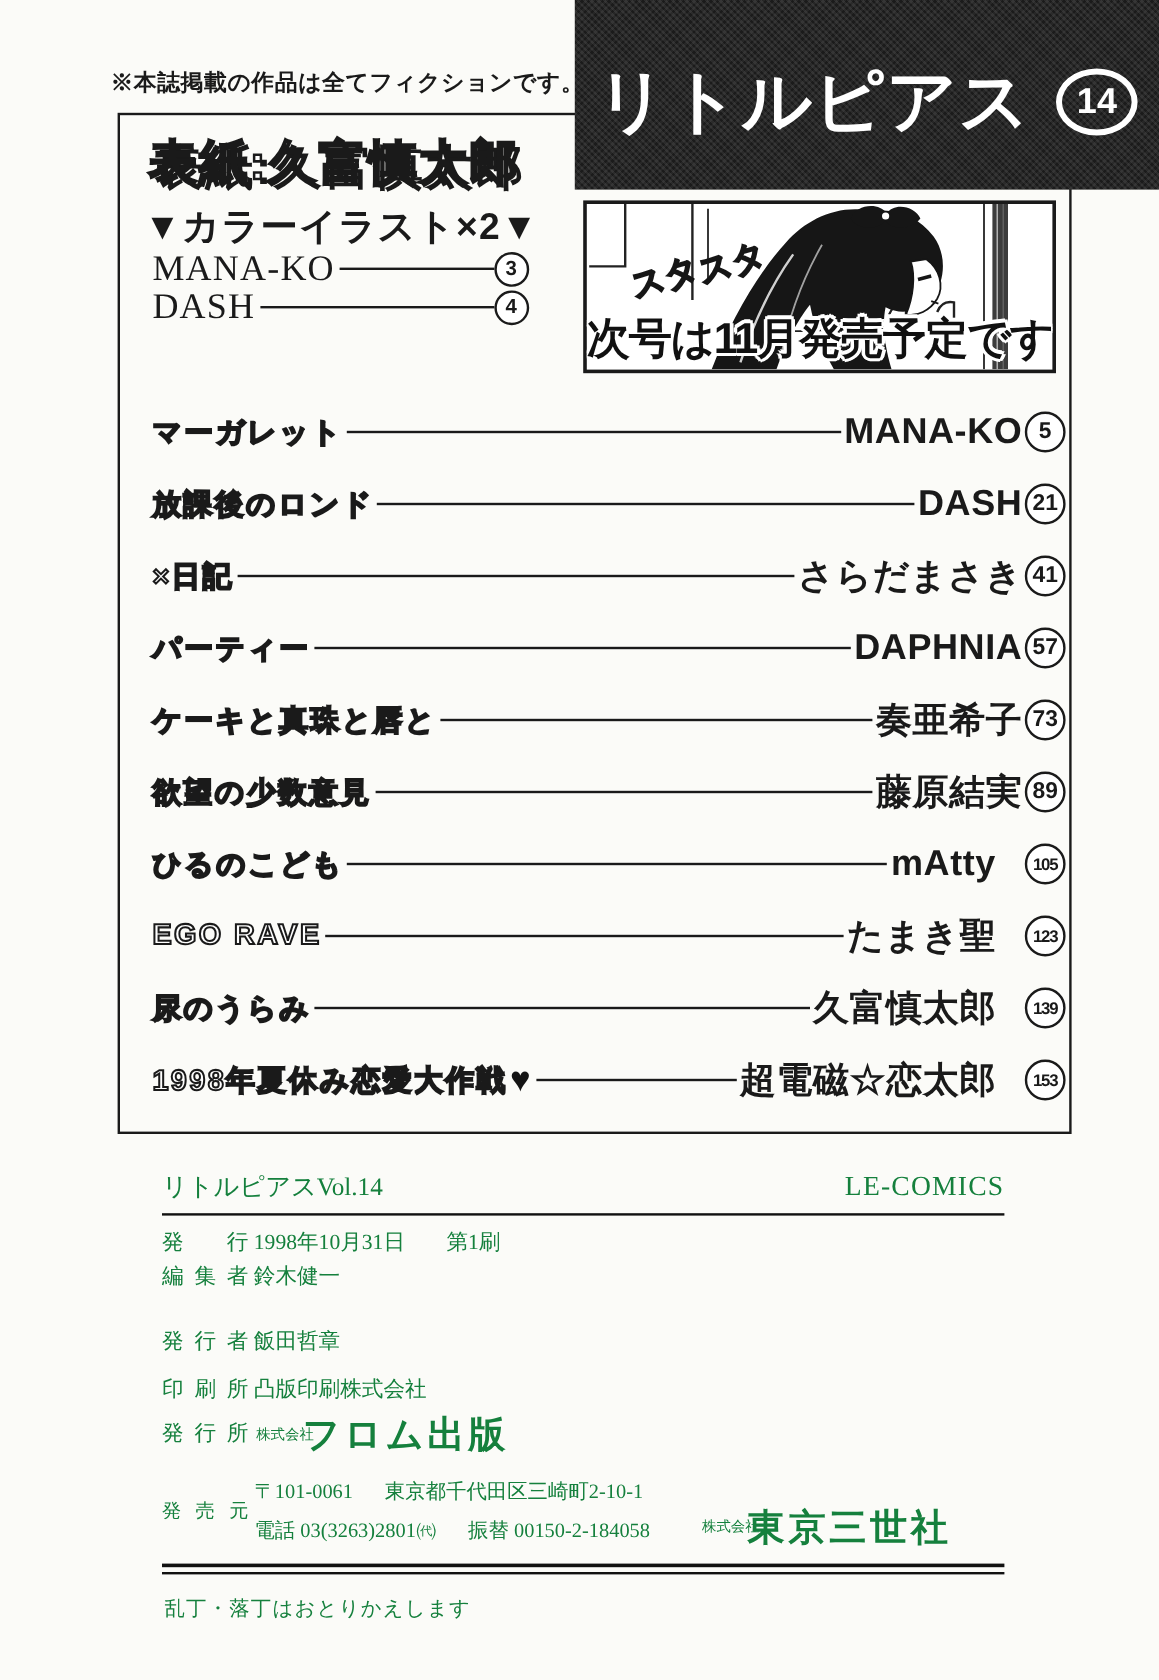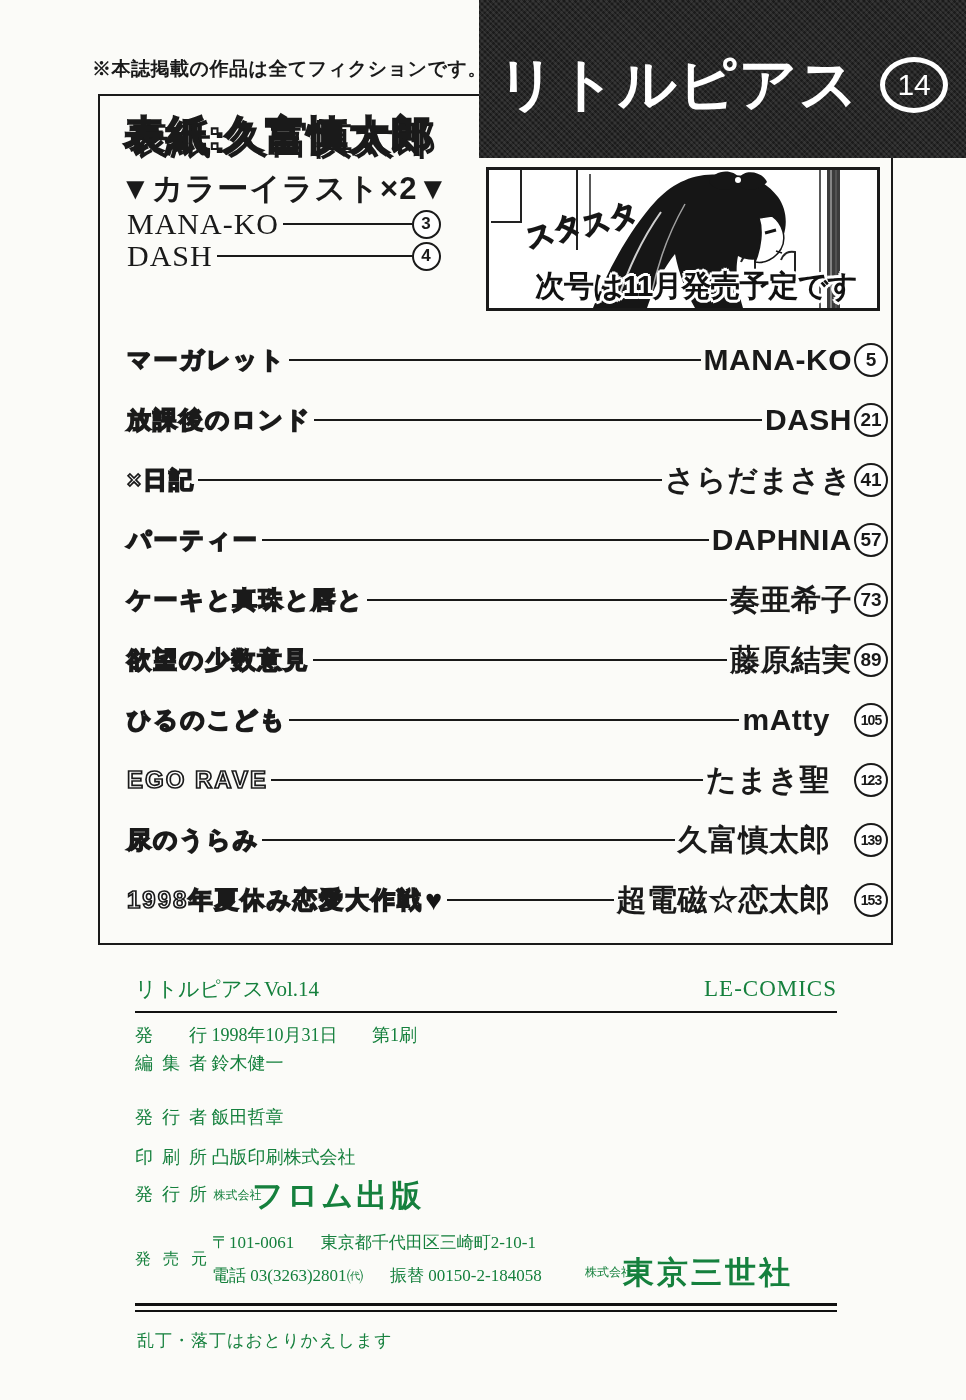--- a/index.html
+++ b/index.html
@@ -40,30 +40,30 @@
 
   
   .banner{position:absolute;left:479px;top:0;width:487px;height:158px;
           background-color:#1b1b1b;
           background-image:repeating-linear-gradient(45deg,rgba(255,255,255,.07) 0 2px,transparent 2px 4px),
                            repeating-linear-gradient(-45deg,rgba(255,255,255,.05) 0 2px,transparent 2px 4px);
           display:flex;align-items:center;justify-content:center;gap:21px;padding-top:12px;box-sizing:border-box;}
   .banner-title{color:#fff;font-size:58px;font-weight:900;letter-spacing:1px;white-space:nowrap;}
   .banner-circle{width:68px;height:56px;border:5px solid #fff;border-radius:50%;box-sizing:border-box;
                  display:flex;align-items:center;justify-content:center;
-                 color:#fff;font-size:30px;font-weight:400;}
+                 color:#fff;font-size:30px;font-weight:700;}
 
   
   .next-box{position:absolute;left:486px;top:167px;width:394px;height:144px;
             border:3px solid #1a1a1a;box-sizing:border-box;background:#fff;overflow:hidden;}
   .next-box svg{position:absolute;left:0;top:0;}
   .next-caption{position:absolute;left:0;bottom:1px;width:100%;text-align:center;white-space:nowrap;
-                font-size:30px;font-weight:900;letter-spacing:-1px;color:#111;
+                font-size:36px;font-weight:900;letter-spacing:-1px;color:#111;
                 text-shadow:3px 0 0 #fff,-3px 0 0 #fff,0 3px 0 #fff,0 -3px 0 #fff,
-                            2px 2px 0 #fff,-2px 2px 0 #fff,2px -2px 0 #fff,-2px -2px 0 #fff;padding-left:13px;}
+                            2px 2px 0 #fff,-2px 2px 0 #fff,2px -2px 0 #fff,-2px -2px 0 #fff;}
 
   
   .colophon{position:absolute;left:135px;top:975px;width:702px;height:390px;
             font-family:"Liberation Serif",serif;color:#15803d;}
   .colo-head{position:absolute;left:0;right:0;top:0;display:flex;justify-content:space-between;align-items:baseline;}
   .colo-series{font-size:21px;}
   .colo-brand{font-size:23px;letter-spacing:1px;}
   .colo-rule{position:absolute;left:0;right:0;top:36px;border-top:2px solid #111;}
   .colo-row{position:absolute;left:0;font-size:18px;white-space:nowrap;}
   .colo-label{display:inline-block;width:72px;text-align:justify;text-align-last:justify;}

